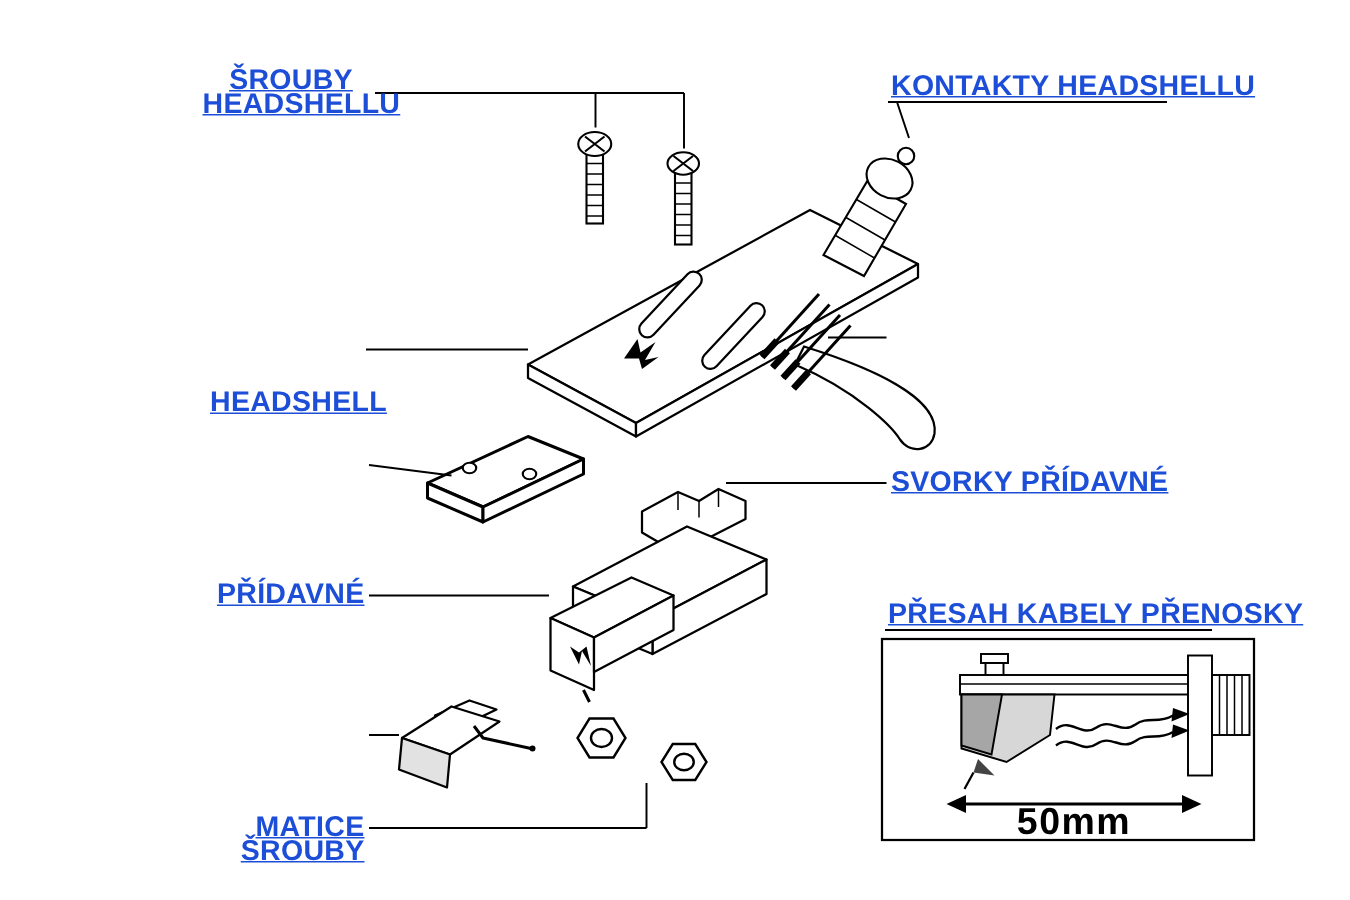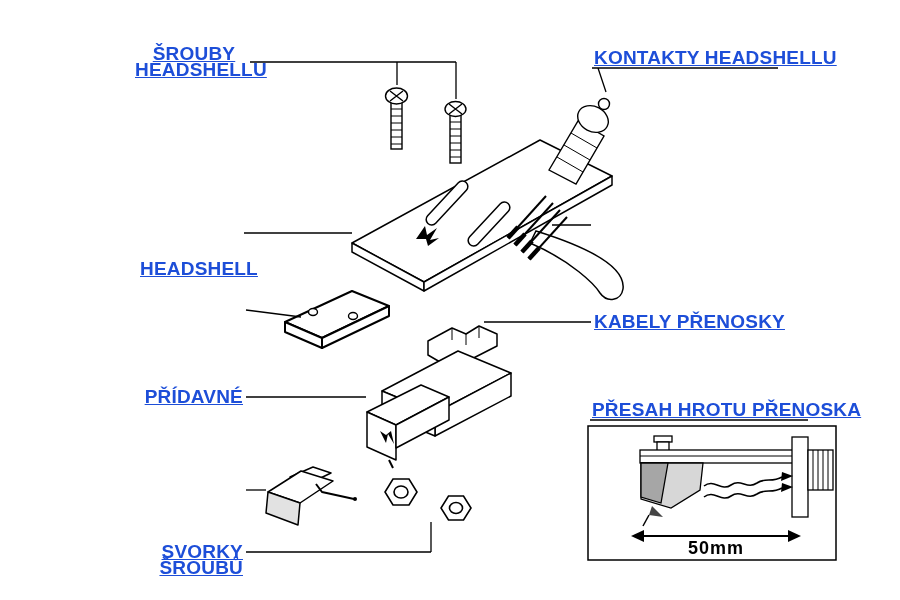--- a/index.html
+++ b/index.html
@@ -9,21 +9,21 @@
   }
   .stage svg{position:absolute;left:0;top:0;}
   .lbl{
     position:absolute;font-weight:bold;font-size:19px;line-height:16px;
     letter-spacing:.2px;white-space:pre-line;color:#1d4ed8;text-decoration:underline;
   }
   .lbl.nowrap{white-space:nowrap;}
   .lbl.right{text-align:right;}
   .lbl.center{text-align:center;}
   .dim{
-    position:absolute;font-weight:bold;font-size:18px;line-height:20px;
+    position:absolute;font-weight:bold;font-size:25px;line-height:20px;
     text-align:center;letter-spacing:1px;color:#000;
   }
 </style>
 </head>
 <body>
 
 <div class="stage">
 
   <svg width="900" height="600" viewBox="0 0 900 600">
 
@@ -153,24 +153,24 @@
 
   <div class="lbl center" style="left:135px;top:46px;width:118px;">ŠROUBY
 HEADSHELLU</div>
 
   <div class="lbl nowrap" style="left:594px;top:50px;">KONTAKTY HEADSHELLU</div>
 
   <div class="lbl right" style="left:140px;top:237px;width:102px;margin-top:24px;">HEADSHELL</div>
 
 
 
-  <div class="lbl nowrap" style="left:594px;top:314px;">KABELY PŘENOSKY</div>
+  <div class="lbl nowrap" style="left:594px;top:314px;">SVORKY PŘÍDAVNÉ</div>
 
   <div class="lbl right" style="left:143px;top:389px;width:100px;">PŘÍDAVNÉ</div>
 
 
-  <div class="lbl right" style="left:110px;top:544px;width:133px;">SVORKY ŠROUBŮ</div>
+  <div class="lbl right" style="left:110px;top:544px;width:133px;">MATICE ŠROUBY</div>
 
-  <div class="lbl nowrap" style="left:592px;top:402px;">PŘESAH HROTU PŘENOSKA</div>
+  <div class="lbl nowrap" style="left:592px;top:402px;">PŘESAH KABELY PŘENOSKY</div>
 
   <div class="dim" style="left:676px;top:538px;width:80px;">50mm</div>
 
 </div>
 
 </body></html>

